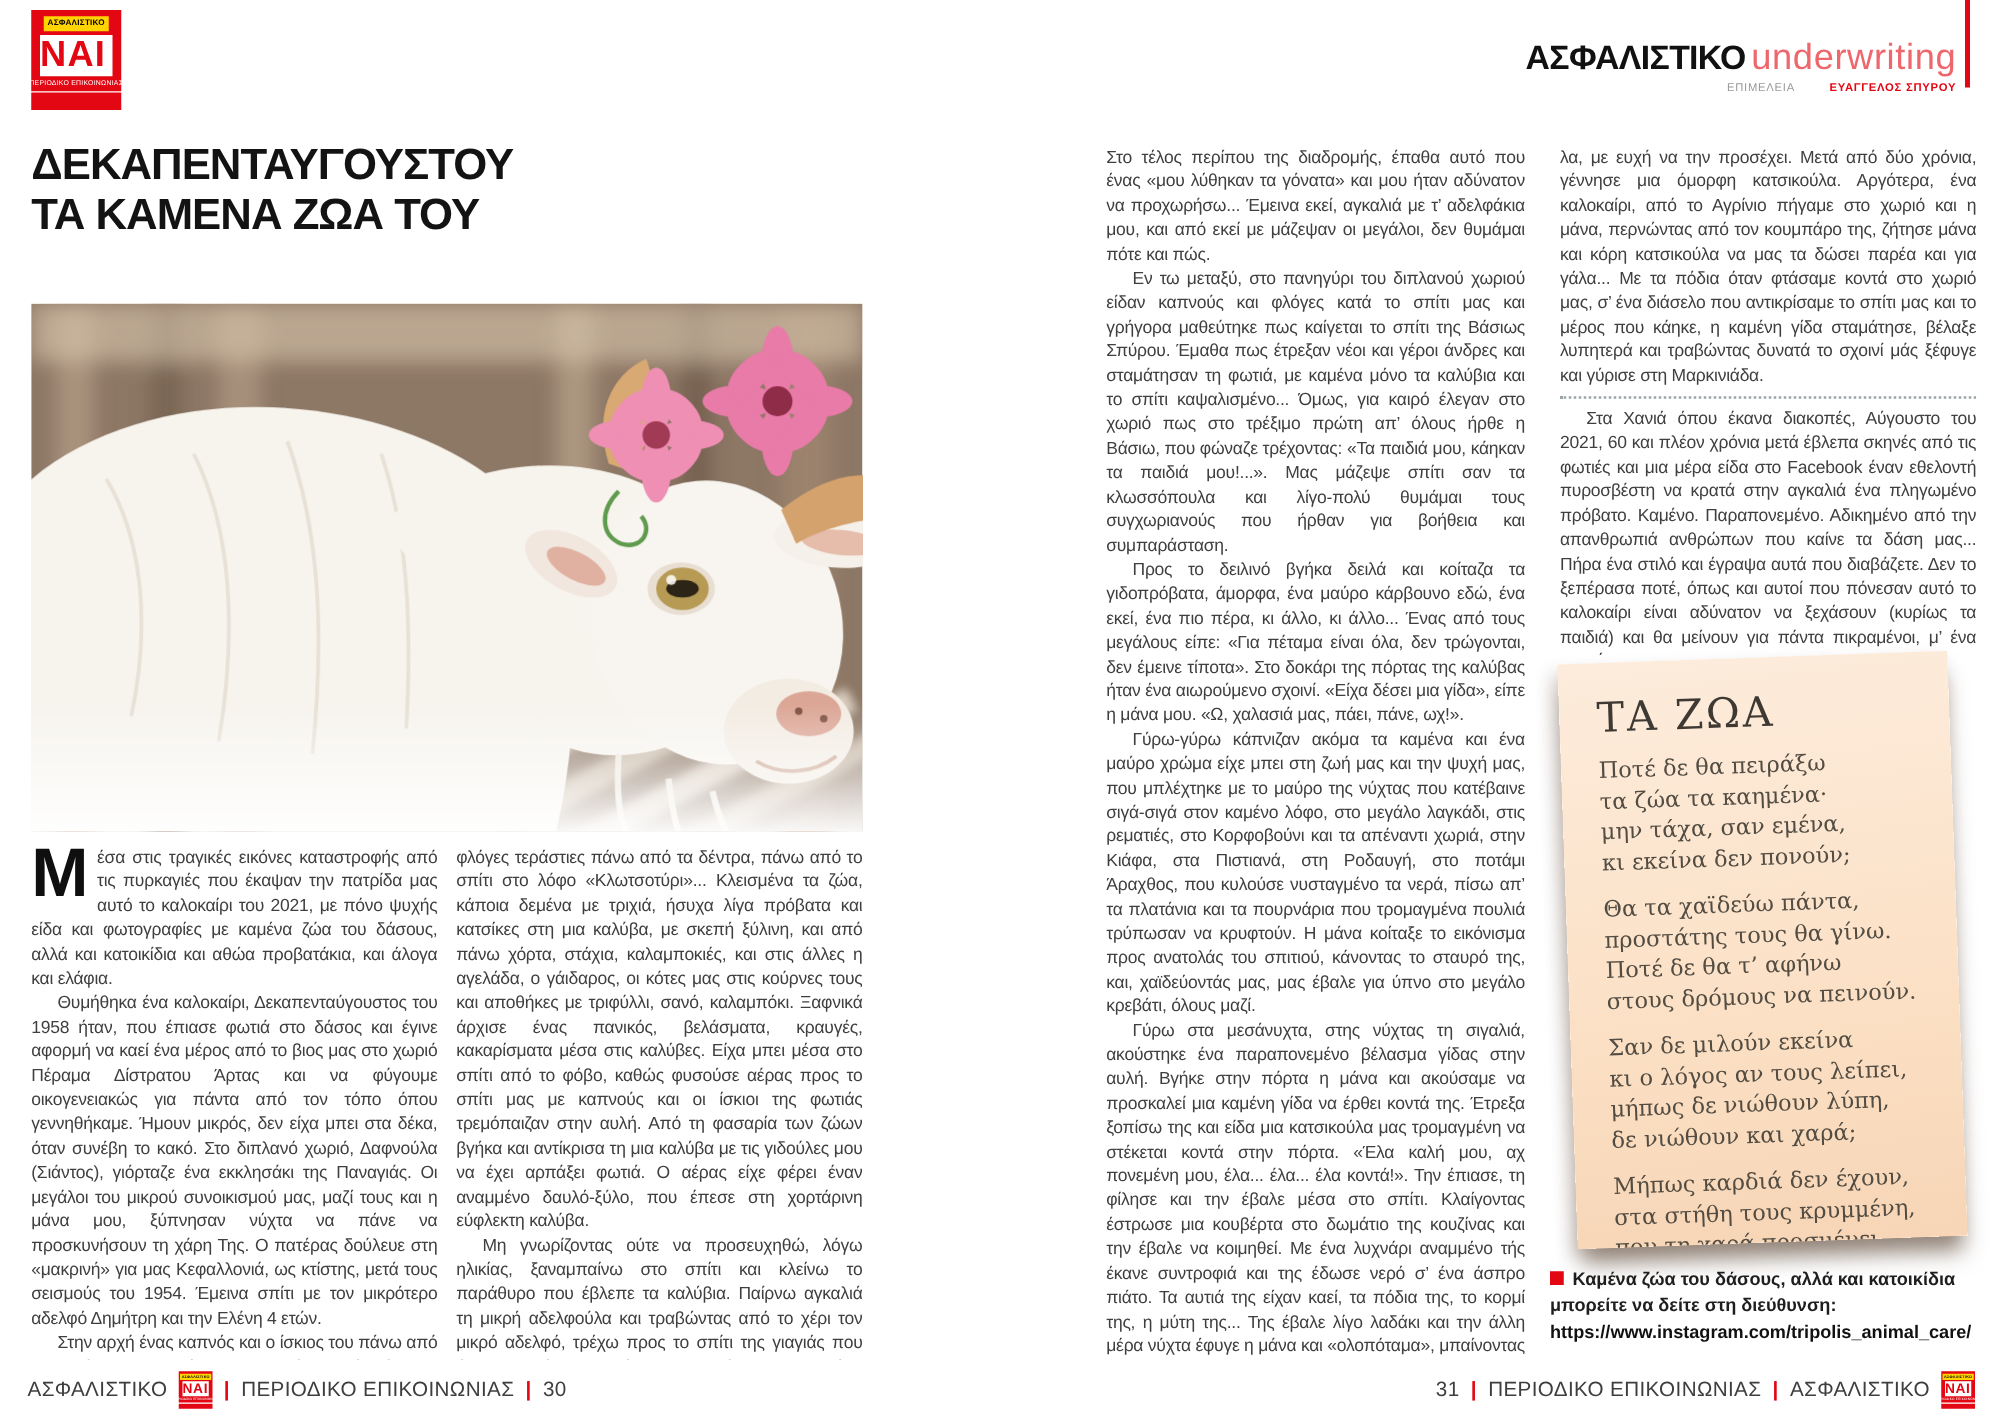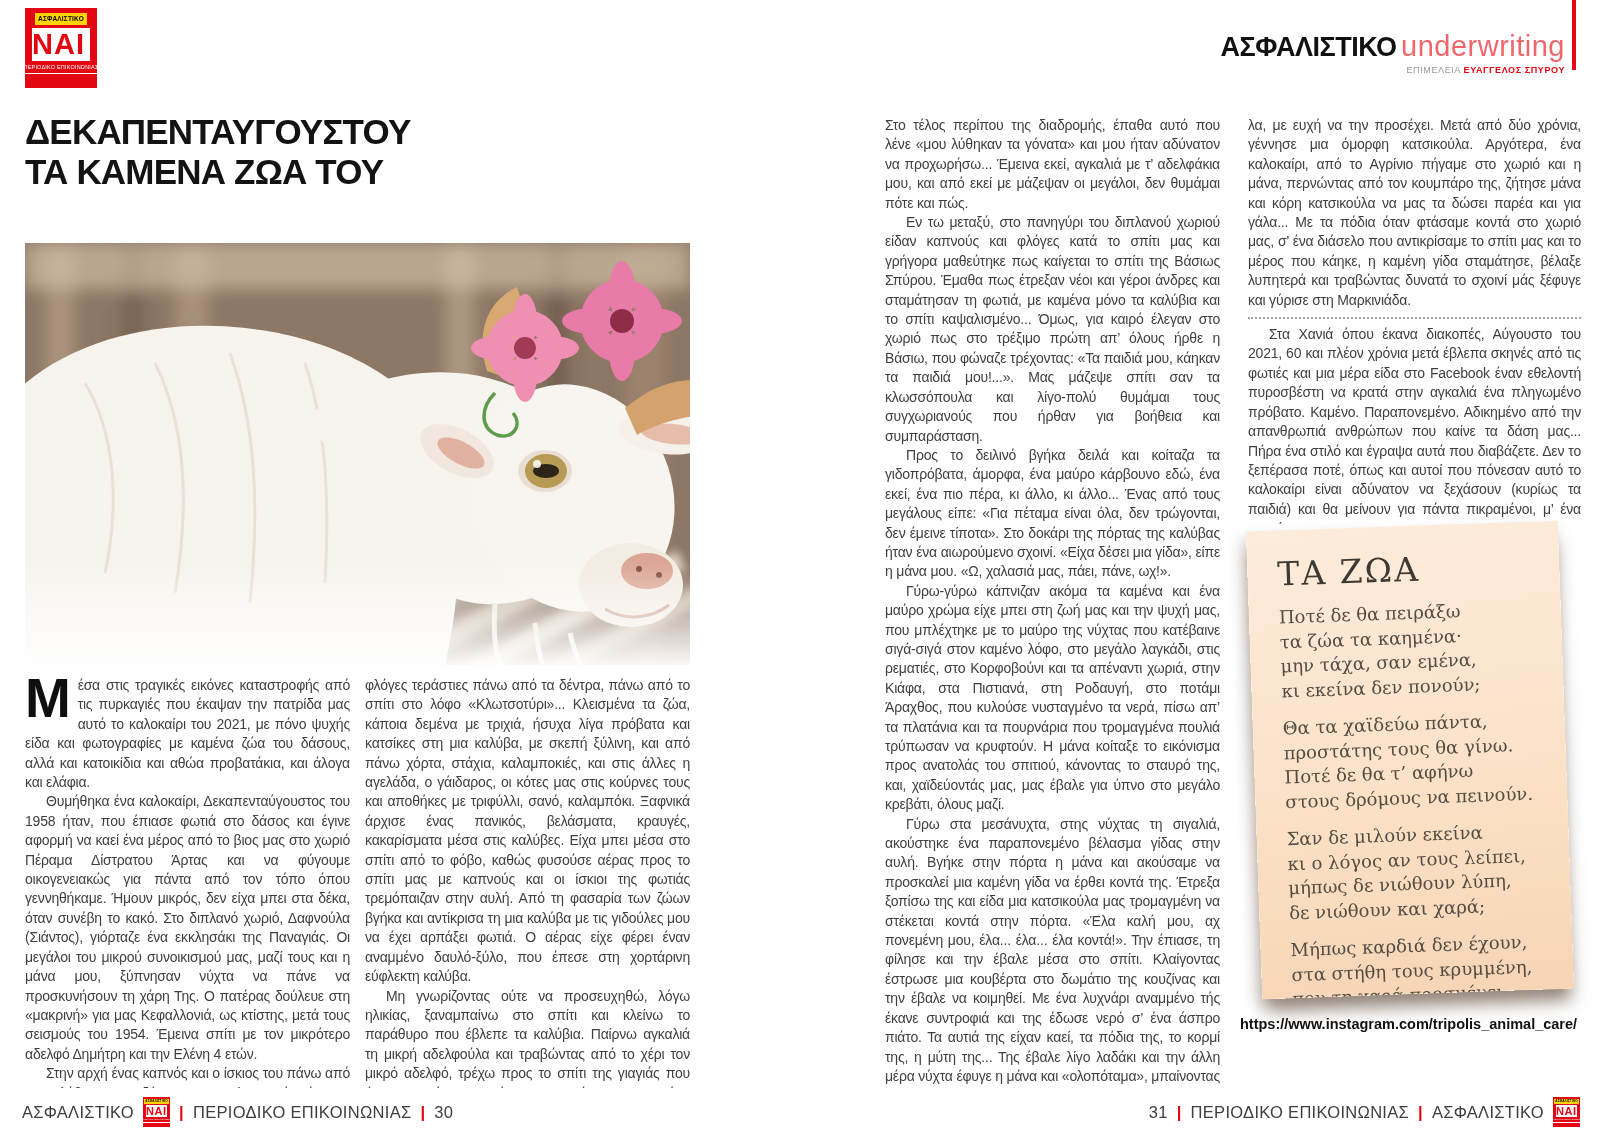--- a/index.html
+++ b/index.html
@@ -27,21 +27,21 @@
   .body-text p { margin:0; text-indent:1.5em; }
   .body-text p.ni { text-indent:0; }
   .dropcap { float:left; font-size:55px; line-height:41px; font-weight:bold; color:#0f0f0f; padding:2px 7px 0 0; }
 
   
   .hdr { text-align:right; white-space:nowrap; }
   .hdr-black { font-size:27px; font-weight:bold; color:#111; letter-spacing:-.5px; }
   .hdr-red { font-size:29px; color:#ee676d; letter-spacing:.5px; }
   .hdr-credit { font-size:9px; letter-spacing:.6px; margin-top:2px; }
   .hdr-credit .lbl { color:#9a9a9a; }
-  .hdr-credit .name { color:#e30613; font-weight:bold; }
+  .hdr-credit .name { color:#e30613; font-weight:bold;margin-left:25px; }
   .red-bar { width:4px; height:70px; background:#e30613; }
 
   
   .dotted-rule { border:none; border-top:2px dotted #9aa4a8; margin:7px 0 6px 0; }
 
   
   .poem { transform:rotate(-2deg); background:linear-gradient(175deg,#fdecdc 0%, #fbdfc3 65%, #f7d5b6 100%);
           box-shadow:0 16px 18px -4px rgba(70,45,25,.5), -5px 7px 14px rgba(70,45,25,.18);
           padding:24px 10px 0 30px; box-sizing:border-box; overflow:hidden; }
   .poem-title { font-family:"DejaVu Serif", serif; font-size:33px; color:#3e3a33; letter-spacing:2px; margin:0 0 12px 0; font-weight:normal; }
@@ -209,21 +209,21 @@
       <span class="hdr-red">underwriting</span>
     </div>
     <div class="hdr-credit">
       <span class="lbl">ΕΠΙΜΕΛΕΙΑ</span>
       <span class="name">ΕΥΑΓΓΕΛΟΣ ΣΠΥΡΟΥ</span>
     </div>
   </div>
   <div class="abs red-bar" style="left:1572px; top:0;"></div>
 
   <div class="abs body-text" style="left:885px; top:116px; width:335px; height:972px;">
-    <p class="ni">Στο τέλος περίπου της διαδρομής, έπαθα αυτό που λένε «μου λύθηκαν τα γόνατα» και μου ήταν αδύνατον να προχωρήσω... Έμεινα εκεί, αγκαλιά με τ’ αδελφάκια μου, και από εκεί με μάζεψαν οι μεγάλοι, δεν θυμάμαι πότε και πώς.</p>
+    <p class="ni">Στο τέλος περίπου της διαδρομής, έπαθα αυτό που ένας «μου λύθηκαν τα γόνατα» και μου ήταν αδύνατον να προχωρήσω... Έμεινα εκεί, αγκαλιά με τ’ αδελφάκια μου, και από εκεί με μάζεψαν οι μεγάλοι, δεν θυμάμαι πότε και πώς.</p>
     <p>Εν τω μεταξύ, στο πανηγύρι του διπλανού χωριού είδαν καπνούς και φλόγες κατά το σπίτι μας και γρήγορα μαθεύτηκε πως καίγεται το σπίτι της Βάσιως Σπύρου. Έμαθα πως έτρεξαν νέοι και γέροι άνδρες και σταμάτησαν τη φωτιά, με καμένα μόνο τα καλύβια και το σπίτι καψαλισμένο... Όμως, για καιρό έλεγαν στο χωριό πως στο τρέξιμο πρώτη απ’ όλους ήρθε η Βάσιω, που φώναζε τρέχοντας: «Τα παιδιά μου, κάηκαν τα παιδιά μου!...». Μας μάζεψε σπίτι σαν τα κλωσσόπουλα και λίγο-πολύ θυμάμαι τους συγχωριανούς που ήρθαν για βοήθεια και συμπαράσταση.</p>
     <p>Προς το δειλινό βγήκα δειλά και κοίταζα τα γιδοπρόβατα, άμορφα, ένα μαύρο κάρβουνο εδώ, ένα εκεί, ένα πιο πέρα, κι άλλο, κι άλλο... Ένας από τους μεγάλους είπε: «Για πέταμα είναι όλα, δεν τρώγονται, δεν έμεινε τίποτα». Στο δοκάρι της πόρτας της καλύβας ήταν ένα αιωρούμενο σχοινί. «Είχα δέσει μια γίδα», είπε η μάνα μου. «Ω, χαλασιά μας, πάει, πάνε, ωχ!».</p>
     <p>Γύρω-γύρω κάπνιζαν ακόμα τα καμένα και ένα μαύρο χρώμα είχε μπει στη ζωή μας και την ψυχή μας, που μπλέχτηκε με το μαύρο της νύχτας που κατέβαινε σιγά-σιγά στον καμένο λόφο, στο μεγάλο λαγκάδι, στις ρεματιές, στο Κορφοβούνι και τα απέναντι χωριά, στην Κιάφα, στα Πιστιανά, στη Ροδαυγή, στο ποτάμι Άραχθος, που κυλούσε νυσταγμένο τα νερά, πίσω απ’ τα πλατάνια και τα πουρνάρια που τρομαγμένα πουλιά τρύπωσαν να κρυφτούν. Η μάνα κοίταξε το εικόνισμα προς ανατολάς του σπιτιού, κάνοντας το σταυρό της, και, χαϊδεύοντάς μας, μας έβαλε για ύπνο στο μεγάλο κρεβάτι, όλους μαζί.</p>
     <p>Γύρω στα μεσάνυχτα, στης νύχτας τη σιγαλιά, ακούστηκε ένα παραπονεμένο βέλασμα γίδας στην αυλή. Βγήκε στην πόρτα η μάνα και ακούσαμε να προσκαλεί μια καμένη γίδα να έρθει κοντά της. Έτρεξα ξοπίσω της και είδα μια κατσικούλα μας τρομαγμένη να στέκεται κοντά στην πόρτα. «Έλα καλή μου, αχ πονεμένη μου, έλα... έλα... έλα κοντά!». Την έπιασε, τη φίλησε και την έβαλε μέσα στο σπίτι. Κλαίγοντας έστρωσε μια κουβέρτα στο δωμάτιο της κουζίνας και την έβαλε να κοιμηθεί. Με ένα λυχνάρι αναμμένο τής έκανε συντροφιά και της έδωσε νερό σ’ ένα άσπρο πιάτο. Τα αυτιά της είχαν καεί, τα πόδια της, το κορμί της, η μύτη της... Της έβαλε λίγο λαδάκι και την άλλη μέρα νύχτα έφυγε η μάνα και «ολοπόταμα», μπαίνοντας στα νερά του ποταμού Άραχθου, πήγε στην Άρτα, τέσσερις ώρες με τα πόδια και πήρε αλοιφές και φάρμακα που για εβδομάδες περιποιούταν την καμένη γιδούλα μας. Έγινε καλά και όταν φύγαμε στην ξενιτιά, στο Αγρίνιο, δεν την πούλησε, αλλά τη χάρισε σε έναν κουμπάρο στη Μαρκινιάδα, τον Νίκο Ντάλ-</p>
   </div>
 
   <div class="abs body-text" style="left:1248px; top:116px; width:333px; height:408px;">
     <p class="ni">λα, με ευχή να την προσέχει. Μετά από δύο χρόνια, γέννησε μια όμορφη κατσικούλα. Αργότερα, ένα καλοκαίρι, από το Αγρίνιο πήγαμε στο χωριό και η μάνα, περνώντας από τον κουμπάρο της, ζήτησε μάνα και κόρη κατσικούλα να μας τα δώσει παρέα και για γάλα... Με τα πόδια όταν φτάσαμε κοντά στο χωριό μας, σ’ ένα διάσελο που αντικρίσαμε το σπίτι μας και το μέρος που κάηκε, η καμένη γίδα σταμάτησε, βέλαξε λυπητερά και τραβώντας δυνατά το σχοινί μάς ξέφυγε και γύρισε στη Μαρκινιάδα.</p>
     <hr class="dotted-rule">
     <p>Στα Χανιά όπου έκανα διακοπές, Αύγουστο του 2021, 60 και πλέον χρόνια μετά έβλεπα σκηνές από τις φωτιές και μια μέρα είδα στο Facebook έναν εθελοντή πυροσβέστη να κρατά στην αγκαλιά ένα πληγωμένο πρόβατο. Καμένο. Παραπονεμένο. Αδικημένο από την απανθρωπιά ανθρώπων που καίνε τα δάση μας... Πήρα ένα στιλό και έγραψα αυτά που διαβάζετε. Δεν το ξεπέρασα ποτέ, όπως και αυτοί που πόνεσαν αυτό το καλοκαίρι είναι αδύνατον να ξεχάσουν (κυρίως τα παιδιά) και θα μείνουν για πάντα πικραμένοι, μ’ ένα «γιατί».</p>
@@ -252,20 +252,21 @@
     </div>
     <div class="stanza">
       <div class="poem-line">Μήπως καρδιά δεν έχουν,</div>
       <div class="poem-line">στα στήθη τους κρυμμένη,</div>
       <div class="poem-line">που τη χαρά προσμένει</div>
 
     </div>
   </div>
 
   <div class="abs caption" style="left:1240px; top:1014px; width:345px;">
+    <div><span class="bullet"></span><span>Καμένα ζώα του δάσους, αλλά και κατοικίδια μπορείτε να δείτε στη διεύθυνση:</span></div>
     <div class="link">https://www.instagram.com/tripolis_animal_care/</div>
   </div>
 
   <div class="abs footer" style="right:20px; top:1097px;">
     <span>31</span>
     <span class="fsep">|</span>
     <span>ΠΕΡΙΟΔΙΚΟ ΕΠΙΚΟΙΝΩΝΙΑΣ</span>
     <span class="fsep">|</span>
     <span>ΑΣΦΑΛΙΣΤΙΚΟ</span>
     <span class="nai-mini">

